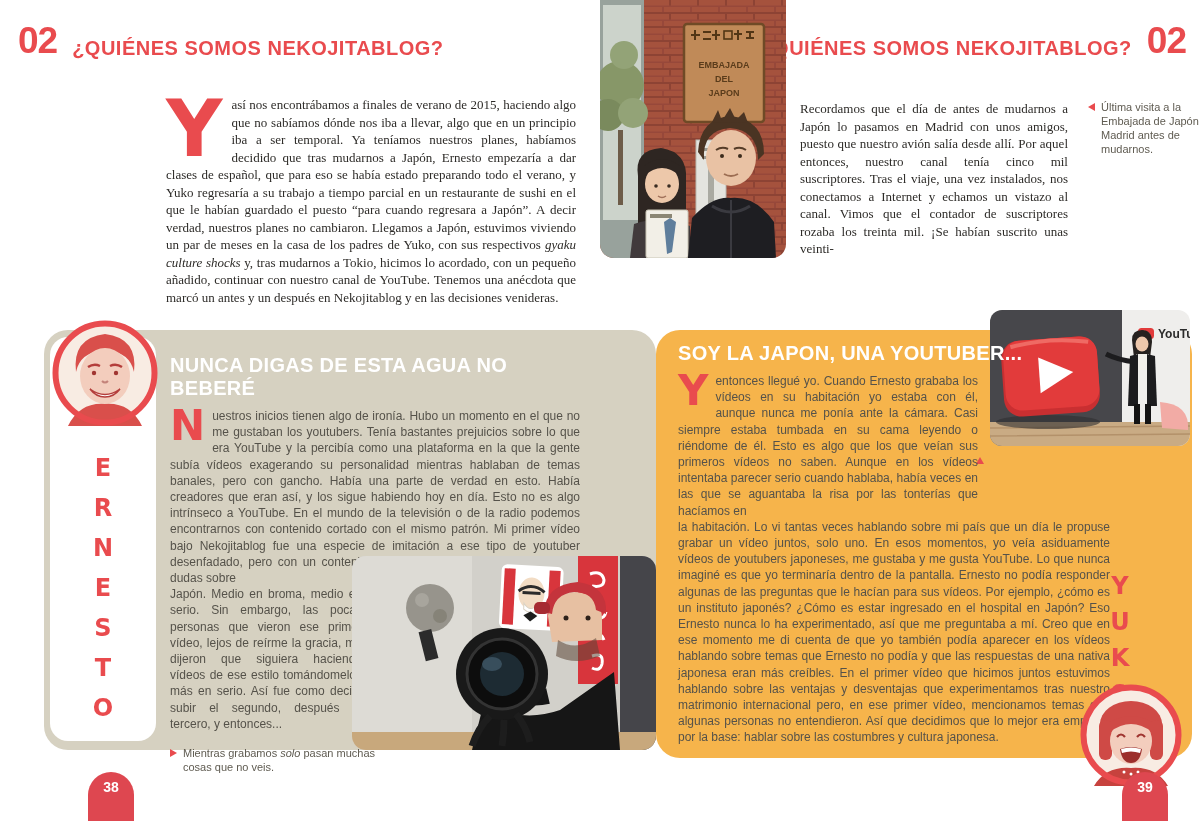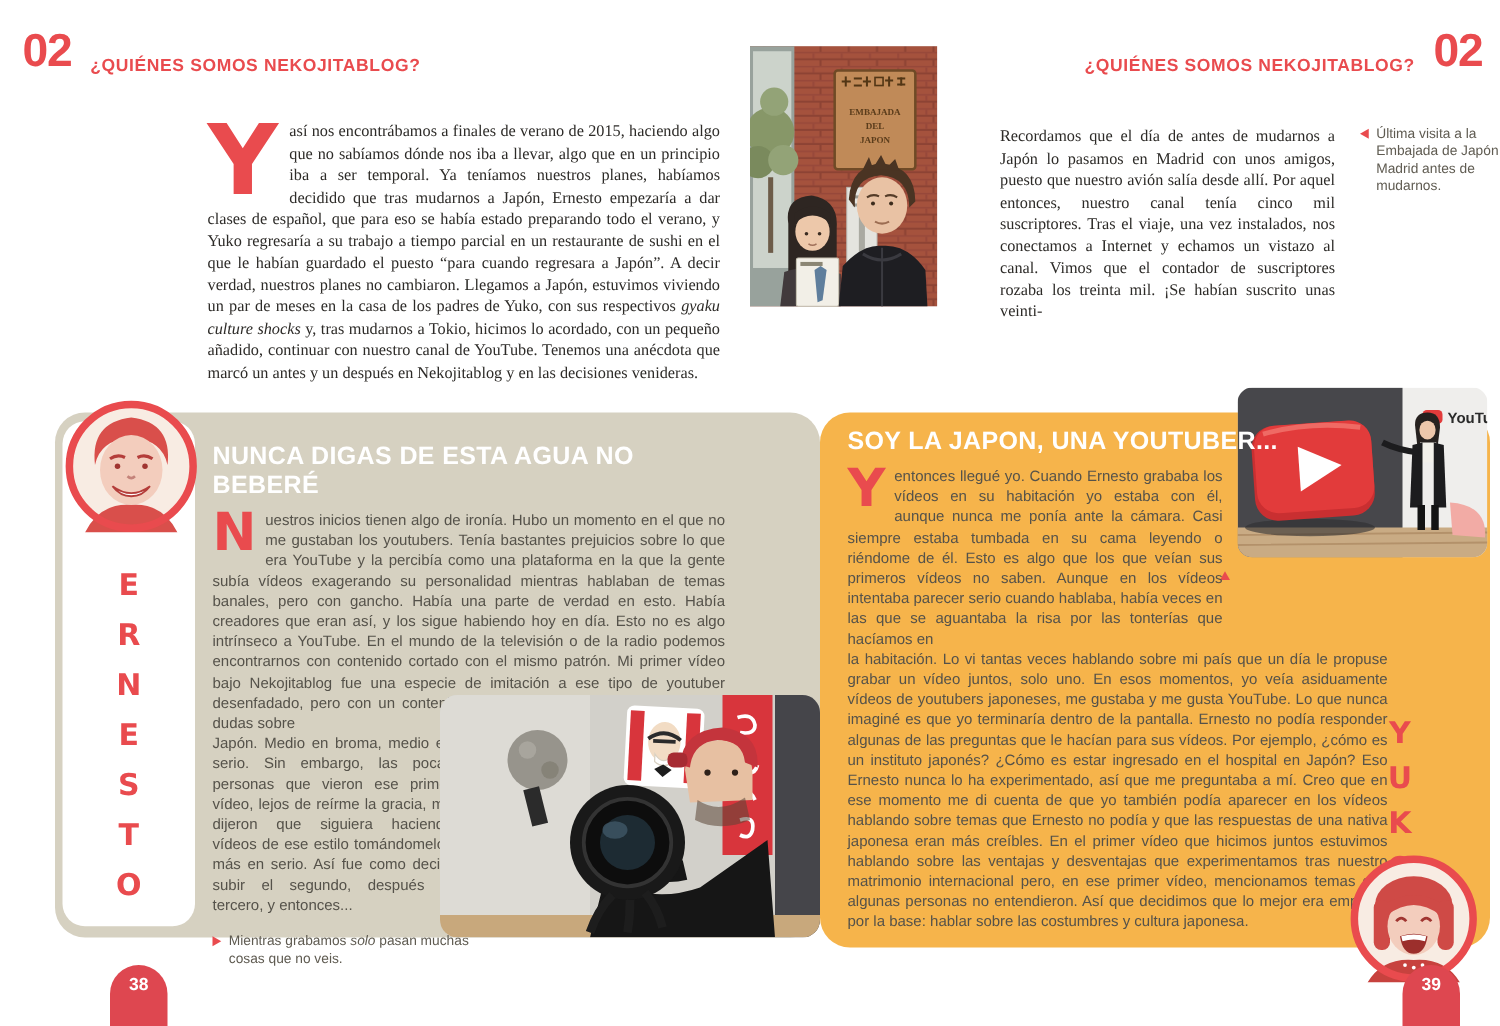--- a/index.html
+++ b/index.html
@@ -8,21 +8,21 @@
   }
   html,body{margin:0;padding:0;}
   body{background:#888;}
   .spread{position:relative;width:1200px;height:821px;background:#fff;overflow:hidden;
     font-family:"Liberation Sans",sans-serif;}
   
   .hdr{position:absolute;top:22px;display:flex;align-items:flex-end;color:var(--red);}
   .hdr-left{left:18px;}
   .hdr-right{right:14px;}
   .hdr-num{font-size:37px;font-weight:bold;line-height:38px;letter-spacing:-1px;}
-  .hdr-title{font-size:14px;font-weight:bold;letter-spacing:.5px;margin-top:13px;}
+  .hdr-title{font-size:20px;font-weight:bold;letter-spacing:.5px;margin-top:13px;}
   .hdr-left .hdr-title{margin-left:15px;}
   .hdr-right .hdr-title{margin-right:15px;}
   
   .serif{font-family:"Liberation Serif",serif;font-size:13px;line-height:17.5px;
     color:var(--serif-ink);text-align:justify;}
   .intro{position:absolute;left:166px;top:96px;width:410px;}
   .dropcap{float:left;color:var(--red);font-family:"DejaVu Sans",sans-serif;font-weight:bold;}
   .dc-serif{font-size:78px;line-height:56px;margin:5px 9px 0 0;}
   .dc-sans{font-size:42px;line-height:32px;margin:2px 7px 0 0;}
   .rp-para{position:absolute;left:676px;top:100px;width:392px;font-family:Liberation Serif, serif;}
@@ -31,21 +31,21 @@
   .capt{position:relative;padding-left:13px;font-size:11px;line-height:14px;color:var(--cap-ink);
     font-family:"Liberation Sans",sans-serif;text-align:left;}
   .tri{position:absolute;left:0;width:0;height:0;}
   .tri-right{top:3px;border-left:7px solid var(--red);border-top:4px solid transparent;border-bottom:4px solid transparent;}
   .tri-left{top:3px;border-right:7px solid var(--red);border-top:4px solid transparent;border-bottom:4px solid transparent;}
   .tri-up{top:3px;border-bottom:7px solid var(--red);border-left:4px solid transparent;border-right:4px solid transparent;}
   .embassy-caption{position:absolute;left:1088px;top:100px;width:118px;}
   
   .photo{overflow:hidden;}
   .photo svg{display:block;width:100%;height:100%;}
-  .photo-embassy{position:absolute;left:600px;top:12px;width:150px;height:258px;border-radius:0 0 14px 14px;font-family:Liberation Serif, serif;}
+  .photo-embassy{position:absolute;left:600px;top:0;width:186px;height:258px;border-radius:0 0 14px 14px;}
   
   .panel-left{position:absolute;left:44px;top:330px;width:612px;height:420px;background:var(--tan);border-radius:24px;}
   .white-col{position:absolute;left:6px;top:7px;width:106px;height:404px;background:#fff;border-radius:18px;}
   .avatar{position:absolute;}
   .avatar svg{display:block;width:100%;height:100%;}
   .avatar-ernesto{left:8px;top:-10px;width:106px;height:106px;}
   .vl{position:absolute;text-align:center;color:var(--red);font-weight:bold;
     font-family:"DejaVu Sans",sans-serif;}
   .vl span{display:block;}
   .vl-ernesto{left:6px;top:118px;width:106px;font-size:24px;line-height:40px;}

